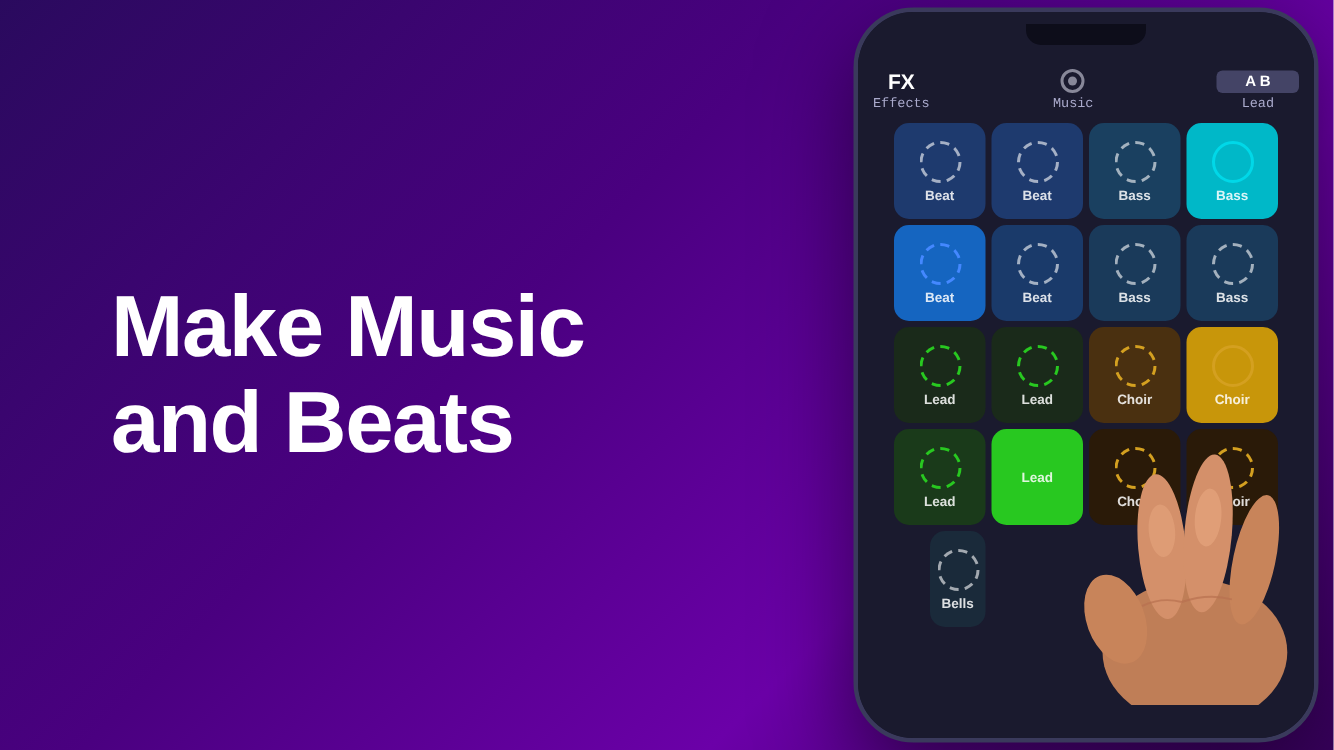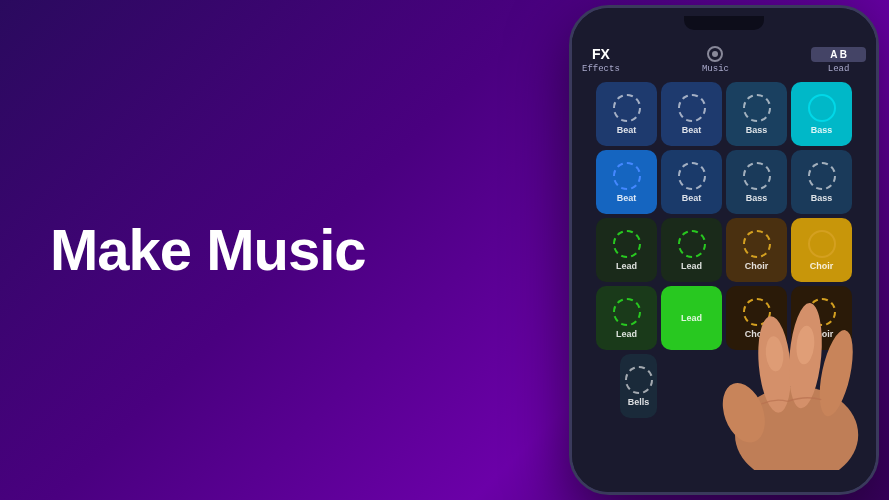--- a/index.html
+++ b/index.html
@@ -22,20 +22,21 @@
       flex-direction: column;
       justify-content: center;
     }
 
     .headline {
       font-size: 58px;
       font-weight: 900;
       color: #ffffff;
       line-height: 1.1;
       letter-spacing: -1px;
+      margin-left: 24px;
     }
 
     .right-section {
       width: 420px;
       height: 500px;
       display: flex;
       align-items: center;
       justify-content: center;
       position: relative;
     }
@@ -222,20 +223,21 @@
       height: 220px;
       z-index: 20;
     }
   </style>
 </head>
 <body>
 
 <div class="left-section">
   <h1 class="headline">
     <span>Make Music</span><br>
+    <span>and Beats</span>
   </h1>
 </div>
 
 <div class="right-section">
   <div class="phone">
     <div class="phone-notch-area">
       <div class="phone-notch"></div>
     </div>
     <div class="phone-screen">
 

